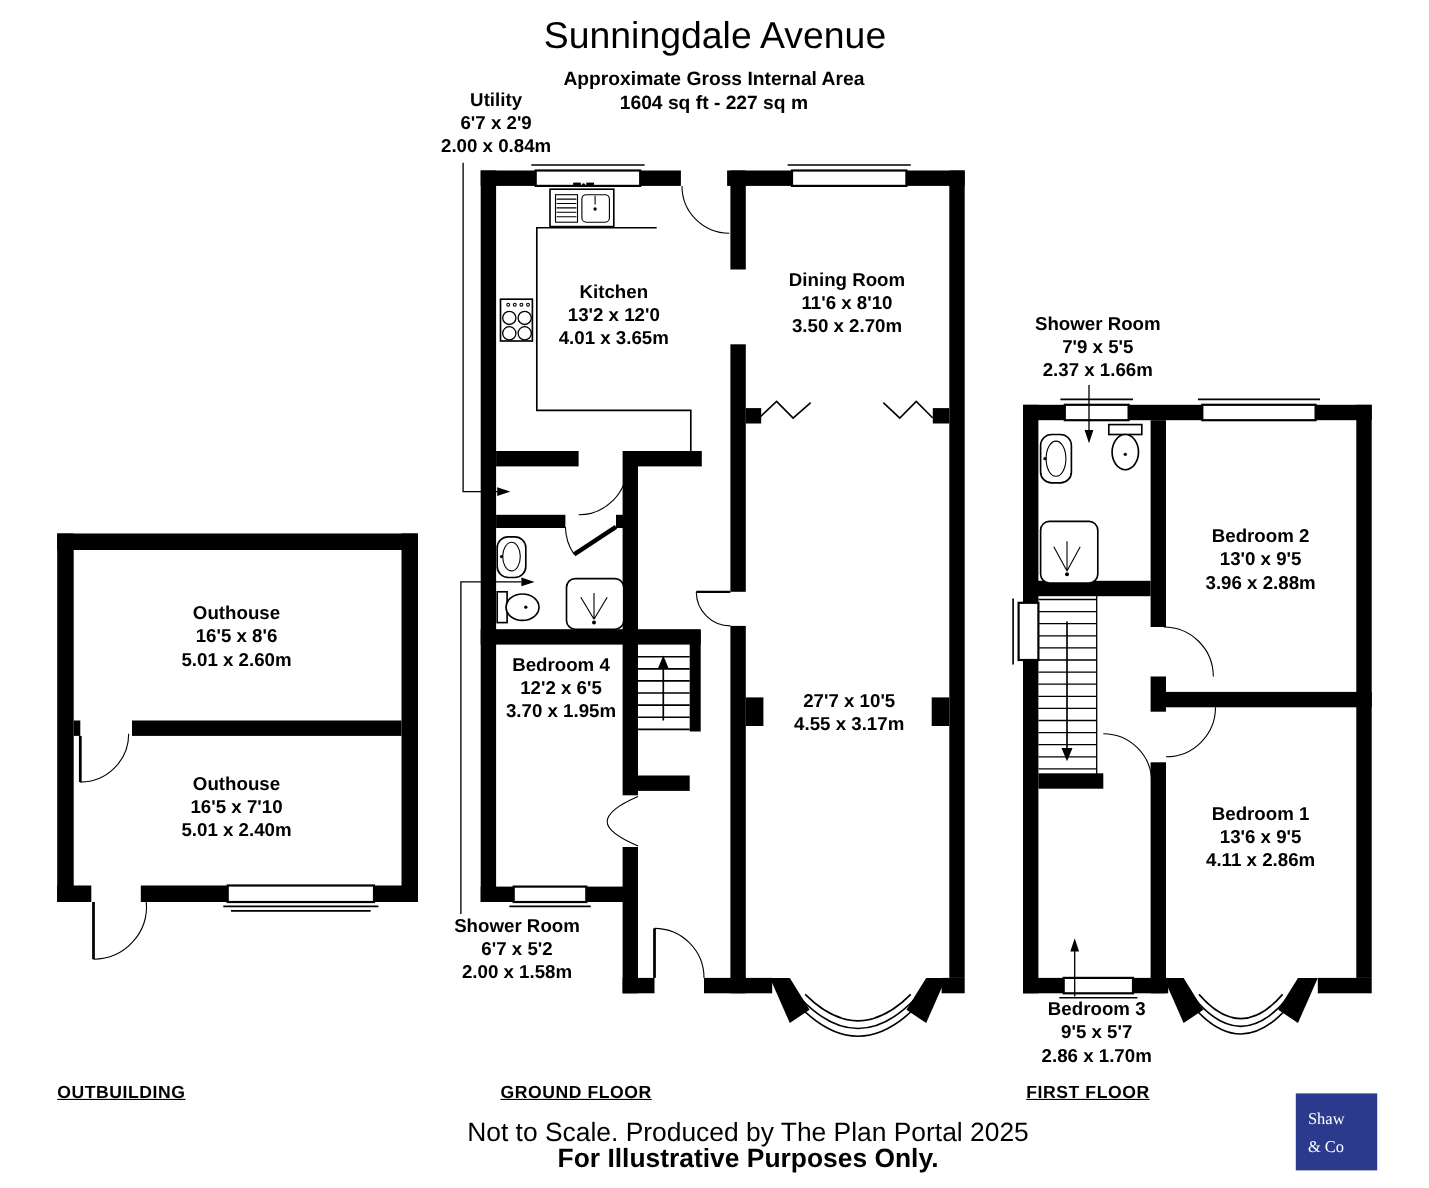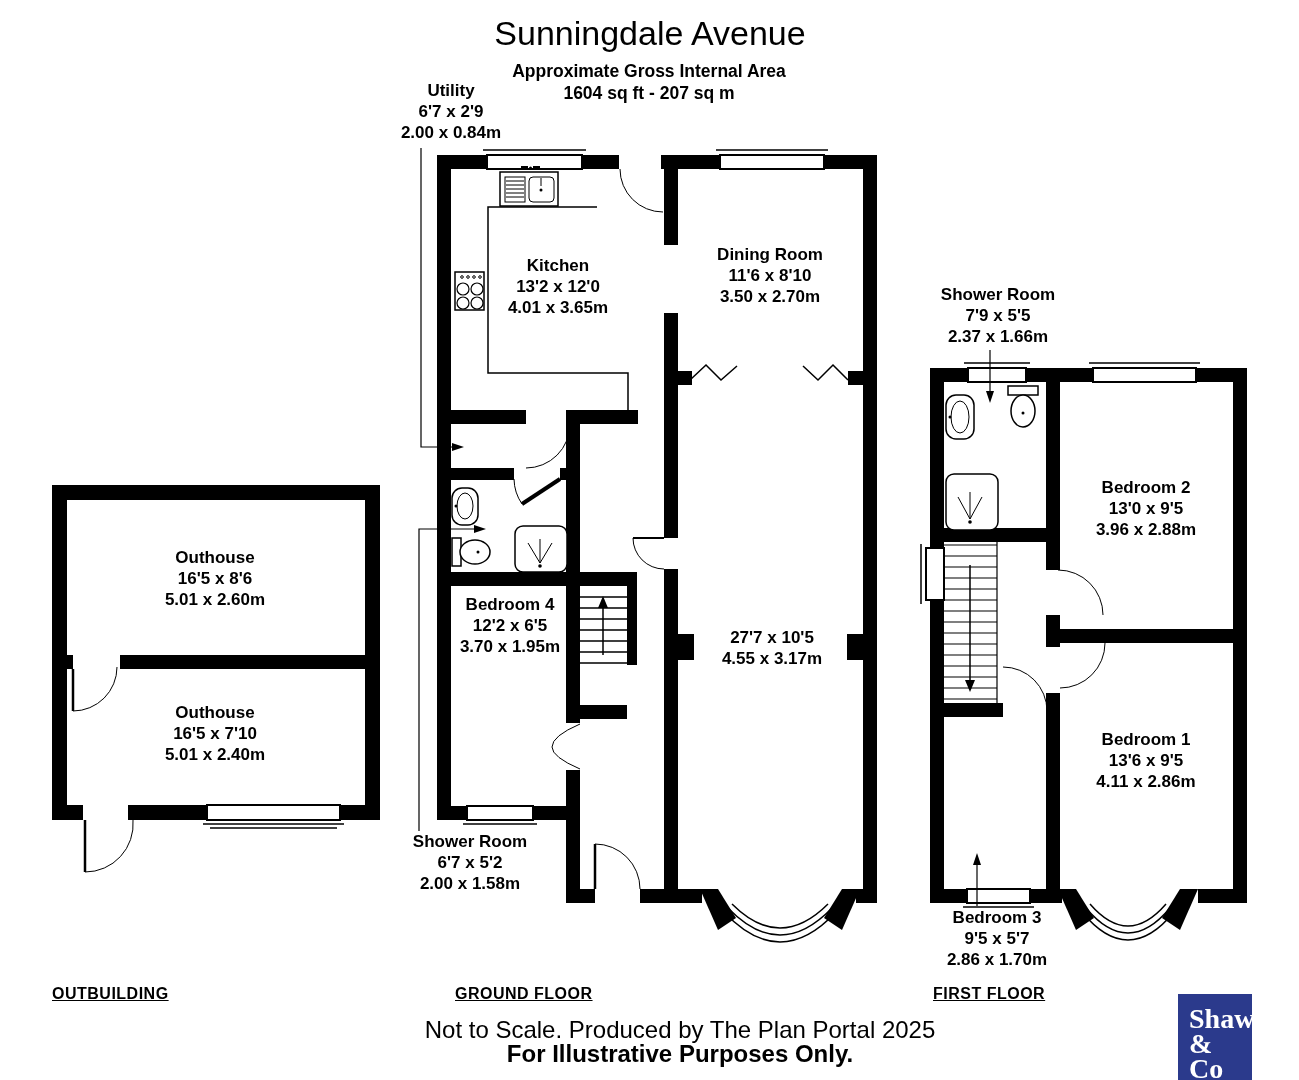--- a/index.html
+++ b/index.html
@@ -6,22 +6,22 @@
   .canvas{
     position:relative;width:1299px;height:1080px;background:#ffffff;
     font-family:"Liberation Sans",sans-serif;color:#000;overflow:hidden;
   }
   svg{position:absolute;left:0;top:0;}
   .lbl{position:absolute;text-align:center;font-weight:bold;font-size:17px;line-height:21px;white-space:nowrap;transform:translateX(-50%);}
   .title{position:absolute;left:650px;top:14px;transform:translateX(-50%);font-size:34px;font-weight:normal;white-space:nowrap;}
   .subtitle{position:absolute;left:649px;transform:translateX(-50%);font-size:17.5px;font-weight:bold;white-space:nowrap;}
   .section{position:absolute;font-size:16px;font-weight:bold;white-space:nowrap;letter-spacing:.5px;text-decoration:underline;}
   .footer{position:absolute;left:680px;transform:translateX(-50%);font-size:24px;white-space:nowrap;}
-  .logo{position:absolute;left:1178px;top:994px;width:74px;height:86px;background:#2b3a8c;
-        color:#fff;font-family:"Liberation Serif",serif;font-weight:700;font-size:28px;line-height:25px;
+  .logo{position:absolute;left:1178px;top:994px;width:74px;height:70px;background:#2b3a8c;
+        color:#fff;font-family:"Liberation Serif",serif;font-weight:400;font-size:15px;line-height:25px;
         padding:0;box-sizing:border-box;}
   .logo .inner{padding:12px 0 0 11px;}
 </style>
 </head>
 <body>
 
 <div class="canvas">
 
 <svg width="1299" height="1080" viewBox="0 0 1299 1080">
 
@@ -277,21 +277,21 @@
     </g>
     <g>
       <path d="M977,906 V864" fill="none" stroke="#000" stroke-width="1.2"></path>
       <polygon points="977,853 973,865 981,865"></polygon>
     </g>
   </g>
 </svg>
 
 <div class="title">Sunningdale Avenue</div>
 <div class="subtitle" style="top:61px;">Approximate Gross Internal Area</div>
-<div class="subtitle" style="top:83px;">1604 sq ft - 207 sq m</div>
+<div class="subtitle" style="top:83px;">1604 sq ft - 227 sq m</div>
 
 <div class="lbl" style="left:451px;top:80px;">
   <div>Utility</div>
   <div>6'7 x 2'9</div>
   <div>2.00 x 0.84m</div>
 </div>
 
 <div class="lbl" style="left:558px;top:255px;">
   <div>Kitchen</div>
   <div>13'2 x 12'0</div>

